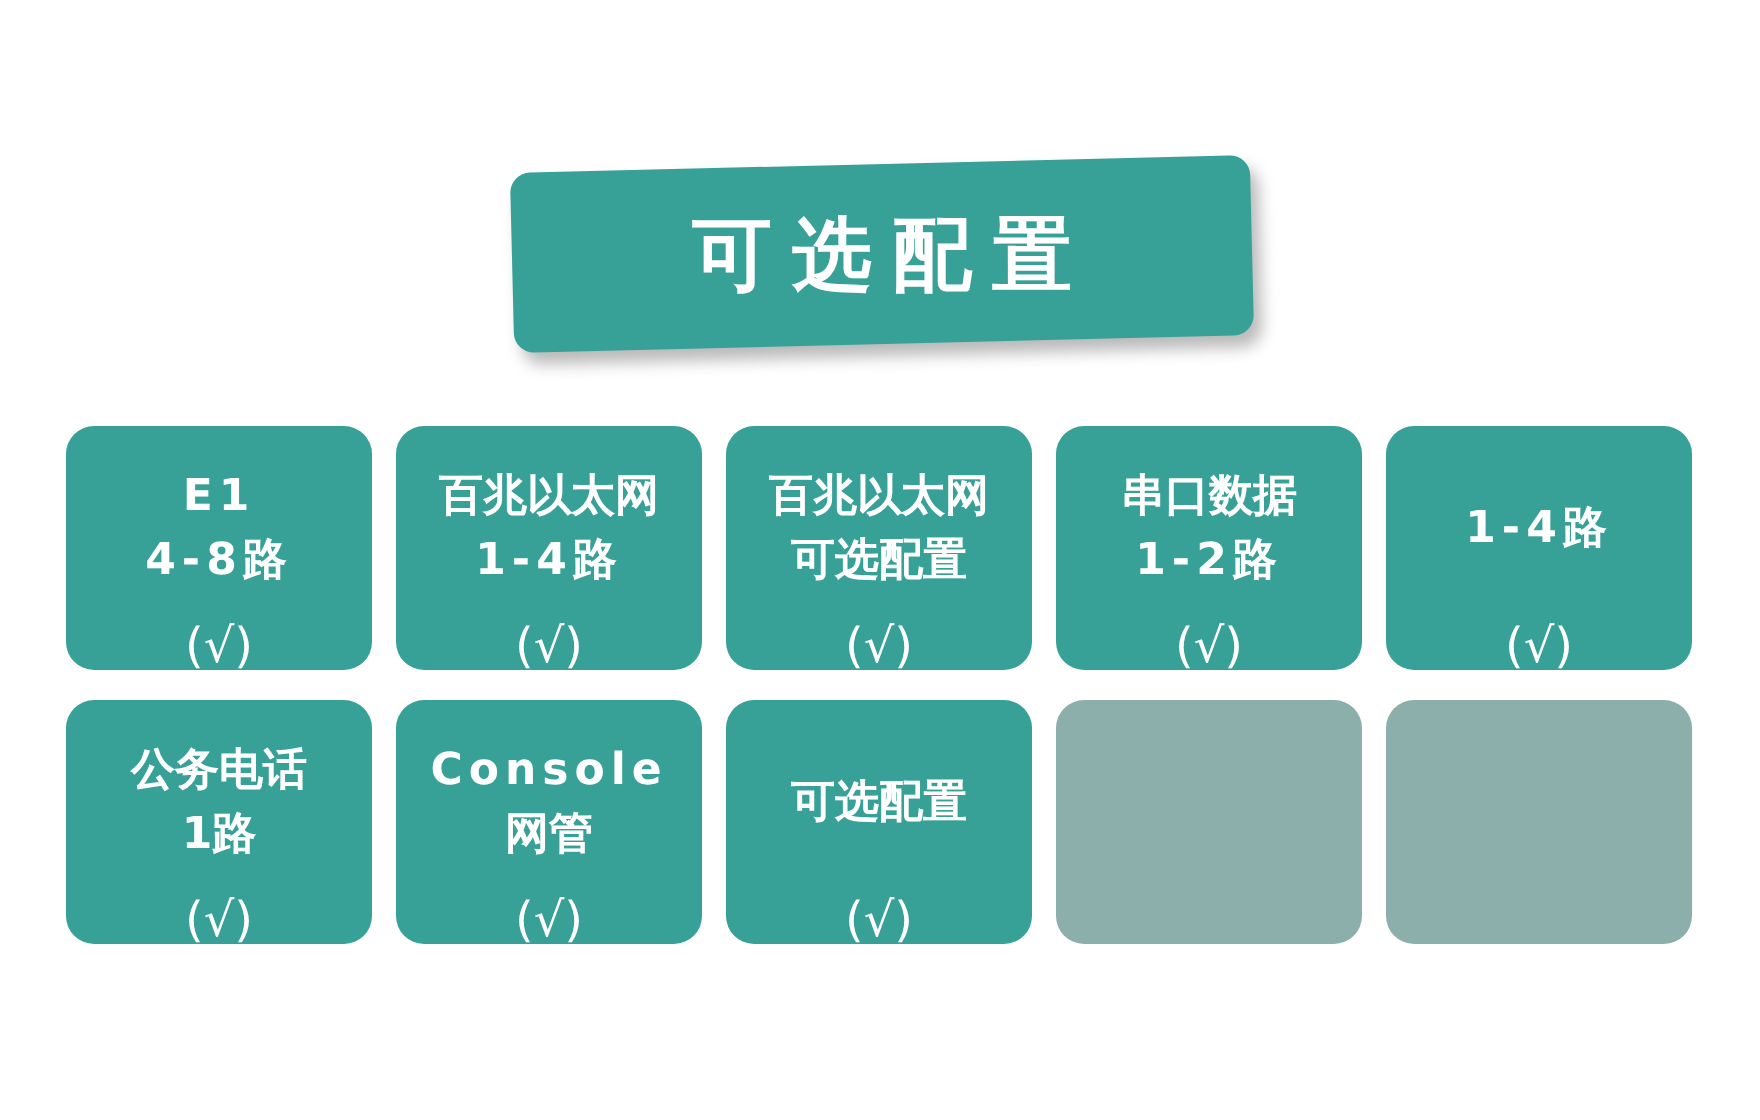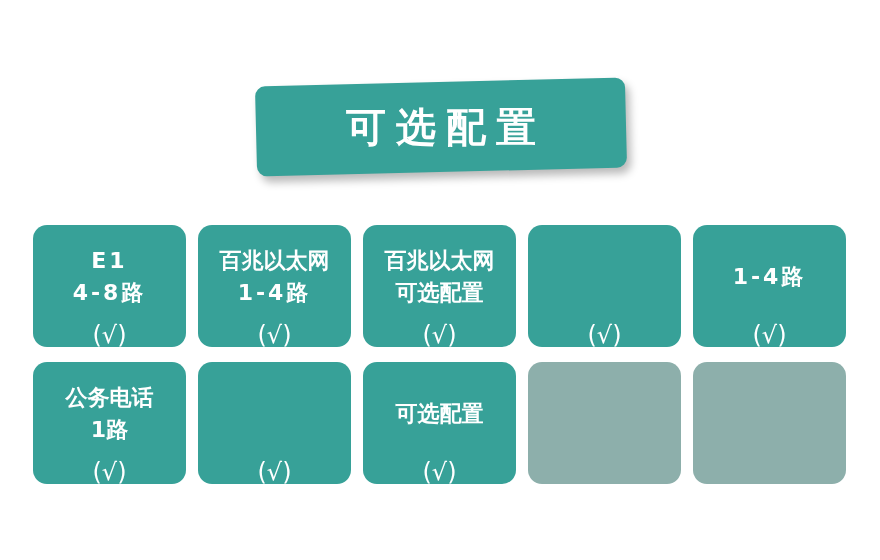--- a/index.html
+++ b/index.html
@@ -13,21 +13,21 @@
     transform:rotate(-1.4deg);
     box-shadow:4px 6px 8px rgba(0,0,0,0.28);
     display:flex; align-items:center; justify-content:center;
   }
   .title-text {
     color:#ffffff; font-size:40px; font-weight:bold; letter-spacing:10px;
     transform:rotate(1.4deg);
     padding-left:10px;
   }
   .grid {
-    position:absolute; left:33px; top:225px;
+    position:absolute; left:33px; top:213px;
     display:grid; grid-template-columns:repeat(5, 153px); grid-template-rows:122px 122px;
     column-gap:12px; row-gap:15px;
   }
   .card {
     background:#37a198; border-radius:14px; color:#ffffff;
     display:flex; flex-direction:column; align-items:center; justify-content:center;
     font-weight:bold; font-size:22px; line-height:32px; text-align:center;
     overflow:hidden; position:relative;
   }
   .card.empty { background:#8dafab; }
@@ -59,37 +59,45 @@
     <div class="check">(√)</div>
   </div>
   <div class="card">
     <div class="lines">
       <div class="line">百兆以太网</div>
       <div class="line">可选配置</div>
     </div>
     <div class="check">(√)</div>
   </div>
   <div class="card">
+    <div class="lines">
+      <div class="line">串口数据</div>
+      <div class="line latin">1-2路</div>
+    </div>
     <div class="check">(√)</div>
   </div>
   <div class="card">
     <div class="lines">
       <div class="line latin">1-4路</div>
     </div>
     <div class="check">(√)</div>
   </div>
 
   <div class="card">
     <div class="lines">
       <div class="line">公务电话</div>
       <div class="line">1路</div>
     </div>
     <div class="check">(√)</div>
   </div>
   <div class="card">
+    <div class="lines">
+      <div class="line latin">Console</div>
+      <div class="line">网管</div>
+    </div>
     <div class="check">(√)</div>
   </div>
   <div class="card">
     <div class="lines">
       <div class="line">可选配置</div>
     </div>
     <div class="check">(√)</div>
   </div>
   <div class="card empty"></div>
   <div class="card empty"></div>

